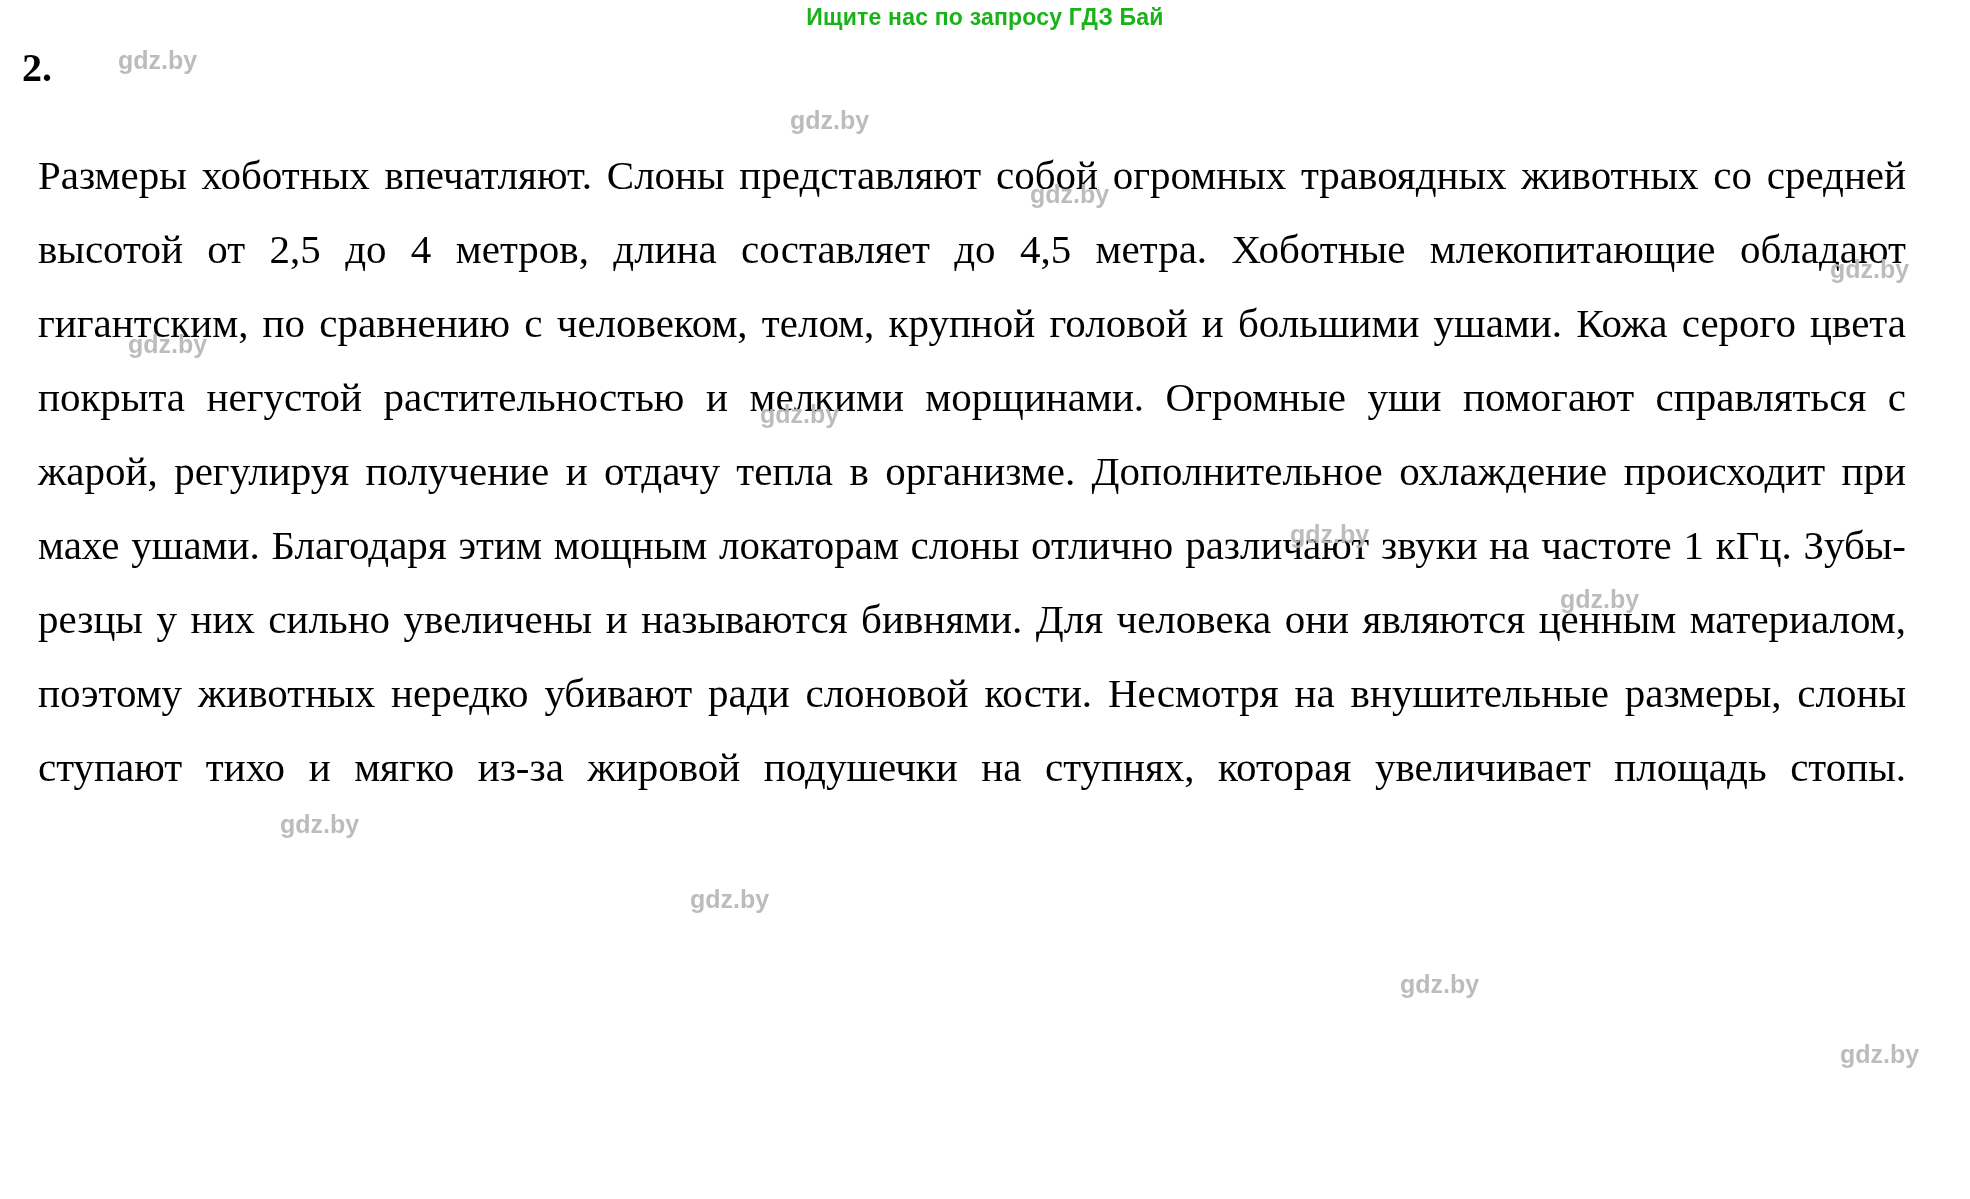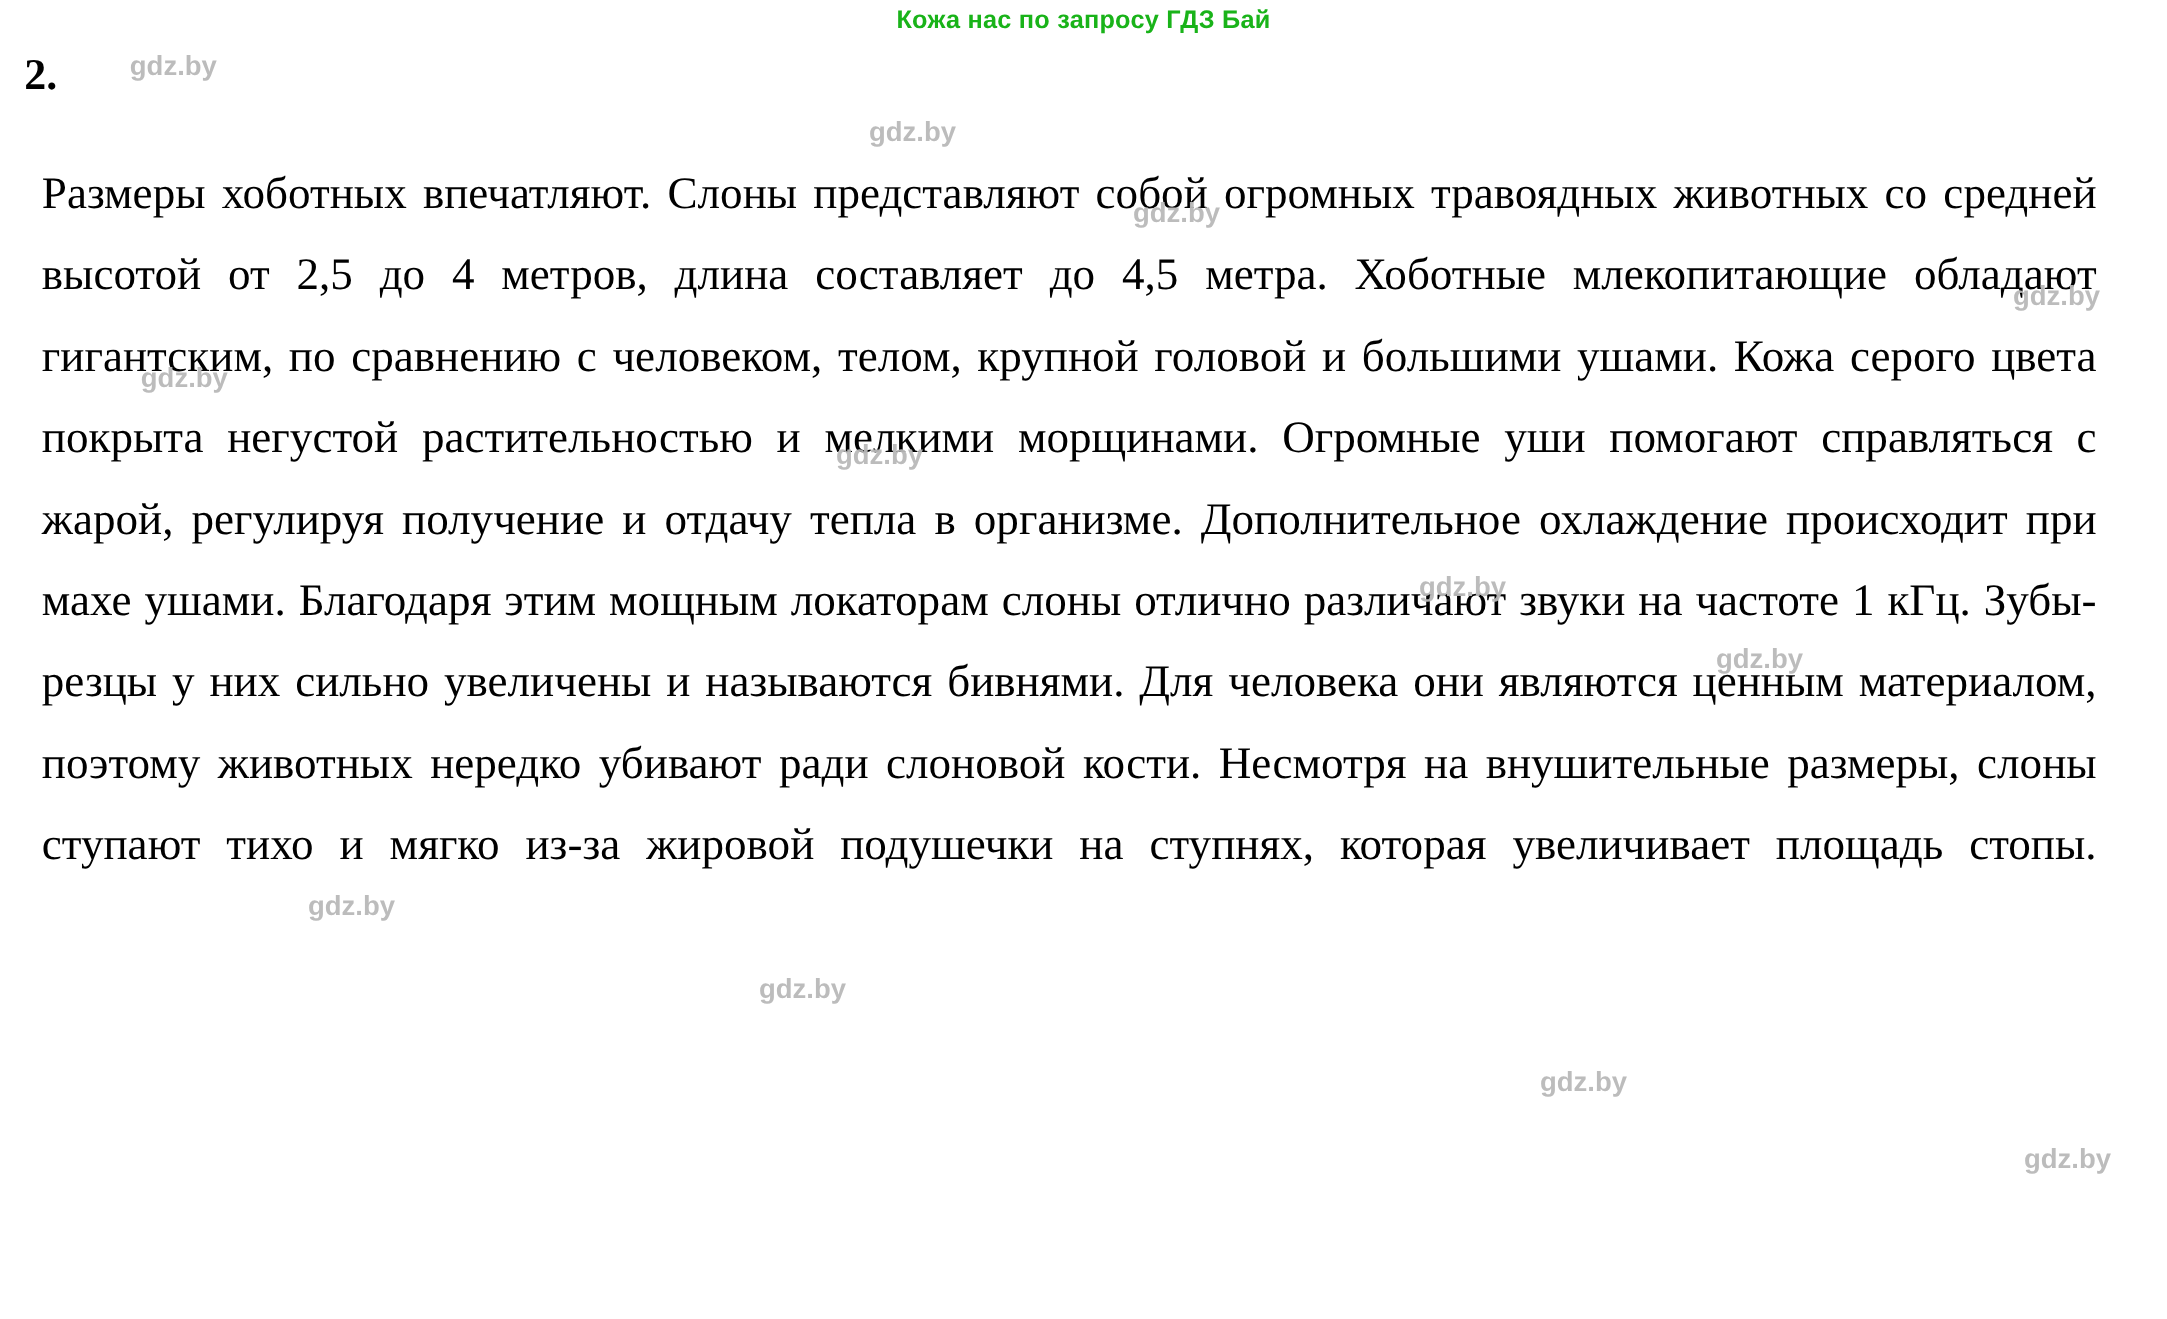--- a/index.html
+++ b/index.html
@@ -99,21 +99,21 @@
   .footer a {
     color: #7a4fcf;
     text-decoration: none;
   }
 </style>
 </head>
 <body>
 
 <div class="page">
 
-  <div class="promo">Кожа нас по запросу ГДЗ Бай</div>
+  <div class="promo">Ищите нас по запросу ГДЗ Бай</div>
 
   <div class="task-number">2.</div>
 
   <div class="body-text">
     <p>Размеры хоботных впечатляют. Слоны представляют собой огромных травоядных животных со средней высотой от 2,5 до 4 метров, длина составляет до 4,5 метра. Хоботные млекопитающие обладают гигантским, по сравнению с человеком, телом, крупной головой и большими ушами. Кожа серого цвета покрыта негустой растительностью и мелкими морщинами. Огромные уши помогают справляться с жарой, регулируя получение и отдачу тепла в организме. Дополнительное охлаждение происходит при махе ушами. Благодаря этим мощным локаторам слоны отлично различают звуки на частоте 1 кГц. Зубы-резцы у них сильно увеличены и называются бивнями. Для человека они являются ценным материалом, поэтому животных нередко убивают ради слоновой кости. Несмотря на внушительные размеры, слоны ступают тихо и мягко из-за жировой подушечки на ступнях, которая увеличивает площадь стопы.</p>
   </div>
 
   <div class="wm" style="left:118px; top:46px;">gdz.by</div>
   <div class="wm" style="left:790px; top:106px;">gdz.by</div>
   <div class="wm" style="left:1030px; top:180px;">gdz.by</div>

